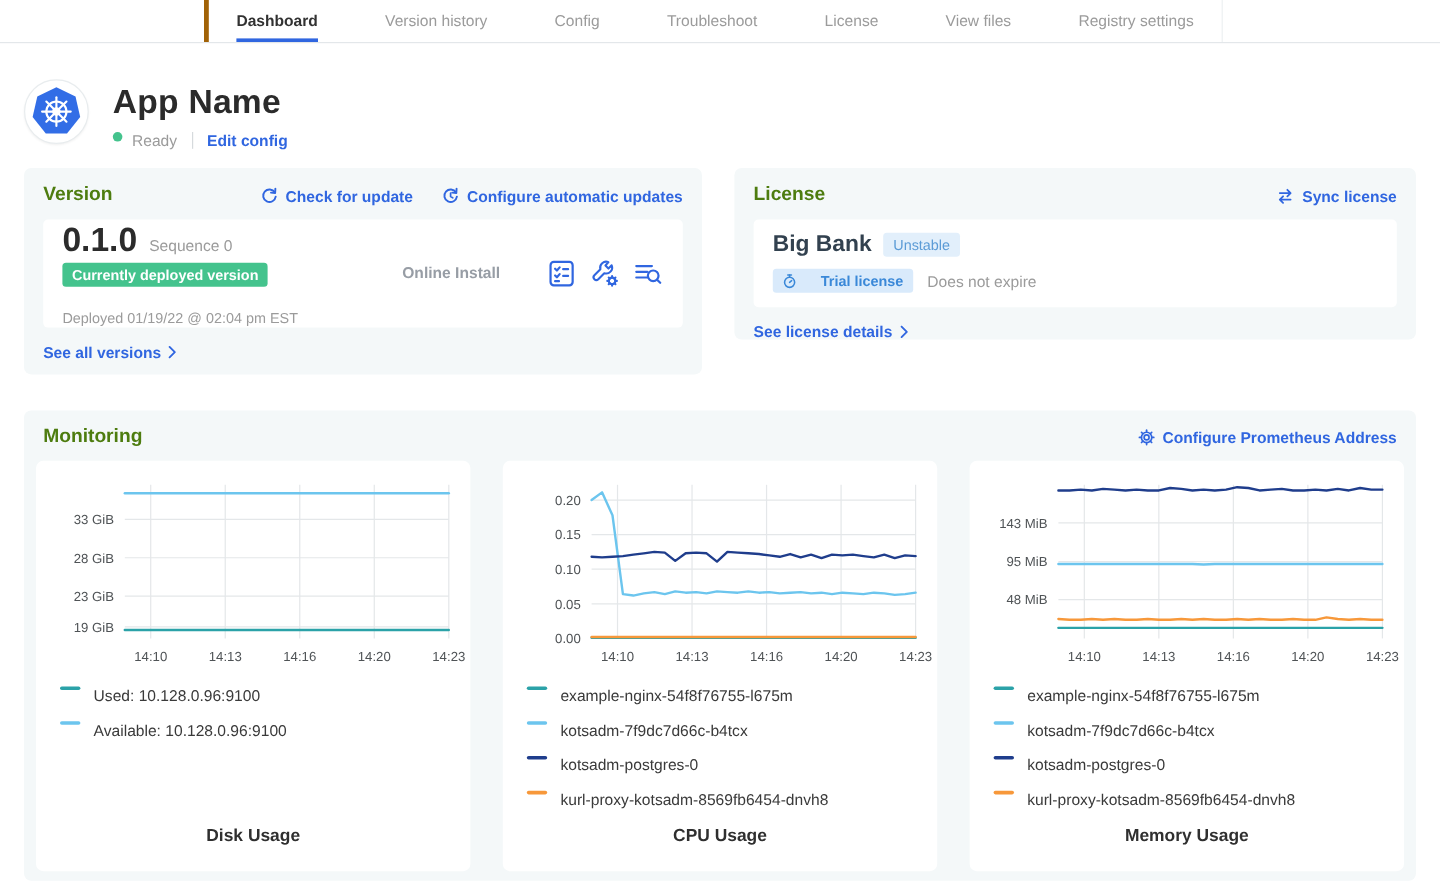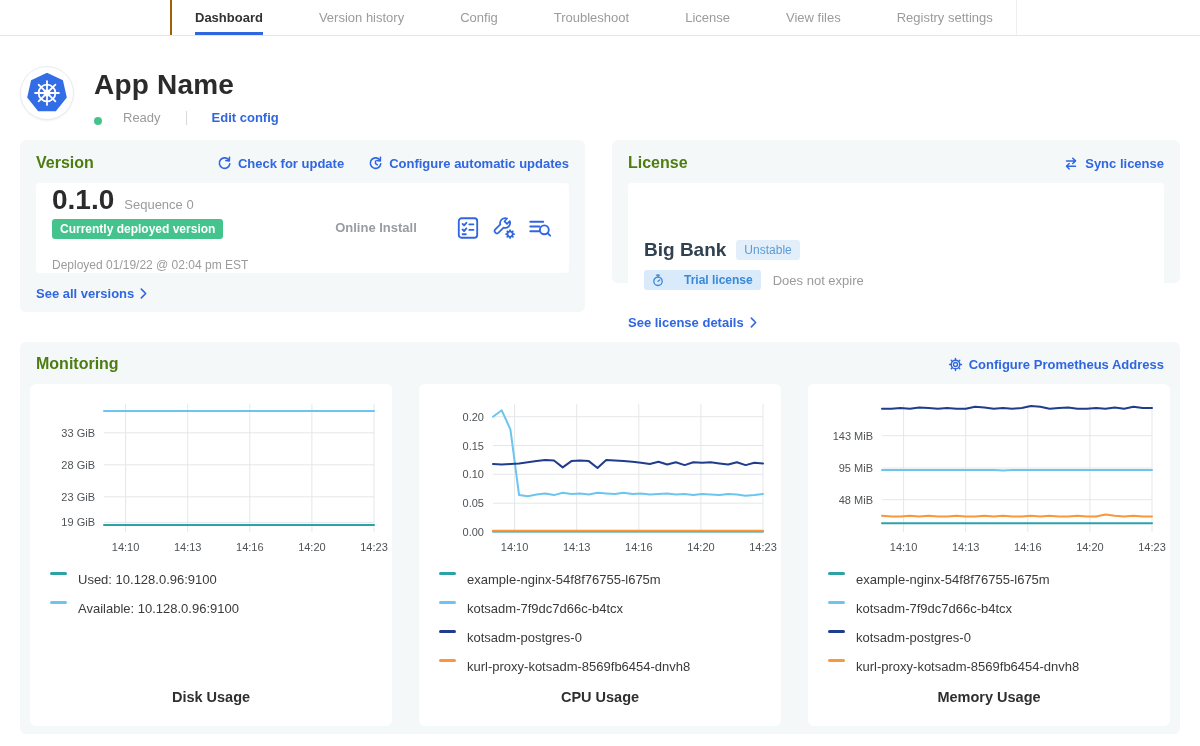--- a/index.html
+++ b/index.html
@@ -7,28 +7,28 @@
     --cardbg:#f4f8f9; --navborder:#e3e7ea; --grid:#e4e7e9; --green:#44c38d;
     --badgeblue-bg:#e2effb; --badgeblue-text:#5b9bd6; --trial-bg:#d9eafb; --trial-text:#3a88d8;
   }
   *{box-sizing:border-box;margin:0;padding:0;}
   html,body{width:1200px;height:746px;}
   body{font-family:"Liberation Sans",sans-serif;background:#fff;position:relative;overflow:hidden;color:var(--dark);}
   a{text-decoration:none;cursor:pointer;}
   .link{color:var(--accent);font-size:13px;font-weight:700;display:inline-flex;align-items:center;gap:6px;}
   
   .nav{position:absolute;top:0;left:0;width:1200px;height:36px;background:#fff;border-bottom:1px solid var(--navborder);display:flex;}
-  .tabs{margin-left:170px;display:flex;gap:56px;align-items:stretch;border-left:2px solid #a16207;border-right:1px solid #edf0f2;padding:0 23px;}
+  .tabs{margin-left:170px;display:flex;gap:56px;align-items:stretch;border-left:4px solid #a16207;border-right:1px solid #edf0f2;padding:0 23px;}
   .tab{display:flex;align-items:center;font-size:13px;color:var(--gray);border-bottom:3px solid transparent;padding-top:3px;cursor:pointer;}
   .tab.active{color:var(--dark);font-weight:700;border-bottom-color:var(--accent);}
   
   .app-header{position:absolute;top:50px;left:20px;display:flex;align-items:flex-start;gap:20px;margin-top:16px;}
   .logo-wrap{width:54px;height:54px;border-radius:50%;background:#fff;border:1px solid #e8ecee;box-shadow:0 1px 2px rgba(0,0,0,.06);display:flex;align-items:center;justify-content:center;}
   .app-title{font-size:28px;font-weight:700;letter-spacing:.2px;color:#2b2b2b;line-height:32px;margin-top:3px;}
-  .status-row{display:flex;align-items:flex-end;gap:21px;margin-top:9px;font-size:13px;}
+  .status-row{display:flex;align-items:flex-start;gap:8px;margin-top:9px;font-size:13px;}
   .dot{width:8px;height:8px;border-radius:50%;background:var(--green);}
   .status-text{color:var(--gray);}
   .vdiv{width:1px;height:14px;background:#d6dadd;margin:0 4px;}
   
   .card{position:absolute;background:var(--cardbg);border-radius:6px;padding:14px 16px;}
   .card-head{display:flex;justify-content:space-between;align-items:center;}
   .card-title{font-size:16px;font-weight:700;color:#4d7c0f;}
   .head-links{display:flex;gap:24px;align-items:flex-end;}
   .inner{background:#fff;border-radius:4px;margin-top:11px;}
   .version-card{left:20px;top:140px;width:565px;height:172px;}
@@ -37,21 +37,21 @@
   .v-row{display:flex;align-items:baseline;gap:10px;}
   .v-num{font-size:28px;font-weight:700;color:#2b2b2b;}
   .v-seq{font-size:13px;color:var(--gray);}
   .green-badge{display:inline-block;background:var(--green);color:#fff;font-size:12px;font-weight:700;padding:3px 8px;border-radius:3px;margin-top:3px;}
   .deployed{font-size:12px;color:var(--gray);margin-top:19px;}
   .v-mid{flex:1;text-align:center;font-size:13px;font-weight:600;color:#979da5;}
   .v-icons{display:flex;gap:10px;align-items:center;color:var(--accent);}
   .see-link{margin-top:13px;}
   .license-card{left:612px;top:140px;width:568px;height:143px;}
   .license-inner{padding:10px 16px 12px;}
-  .lic-row1{display:flex;align-items:center;gap:10px;margin-top:46px;}
+  .lic-row1{display:flex;align-items:center;gap:10px;}
   .lic-name{font-size:19px;font-weight:700;color:var(--slate);}
   .chan-badge{background:var(--badgeblue-bg);color:var(--badgeblue-text);font-size:12px;padding:3px 8px;border-radius:3px;}
   .lic-row2{display:flex;align-items:center;gap:12px;margin-top:9px;}
   .trial-badge{display:inline-flex;align-items:center;gap:20px;background:var(--trial-bg);color:var(--trial-text);font-size:12px;font-weight:700;padding:3px 8px;border-radius:3px;}
   .expiry{font-size:13px;color:var(--gray);}
   
   .monitoring{left:20px;top:342px;width:1160px;height:392px;padding:13px 10px 12px;}
   .mon-head{display:flex;justify-content:space-between;align-items:center;padding:0 6px 0 6px;}
   .charts-row{display:flex;gap:27px;margin-top:11px;}
   .chart-card{width:362px;height:342px;background:#fff;border-radius:6px;padding:12px 12px 0;display:flex;flex-direction:column;}

